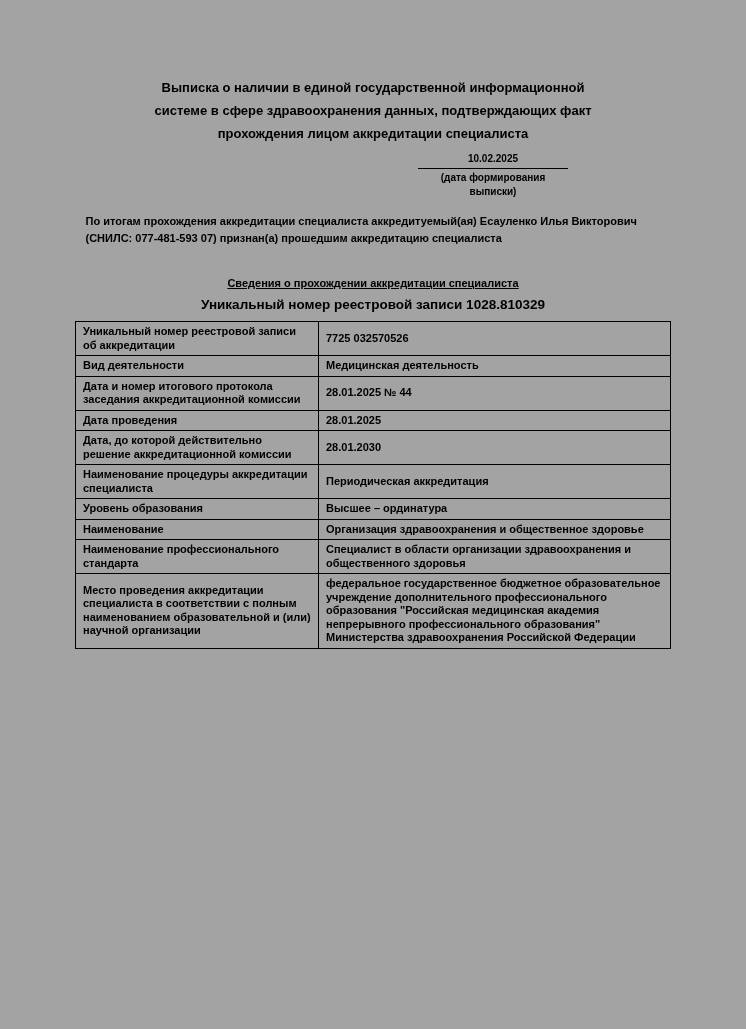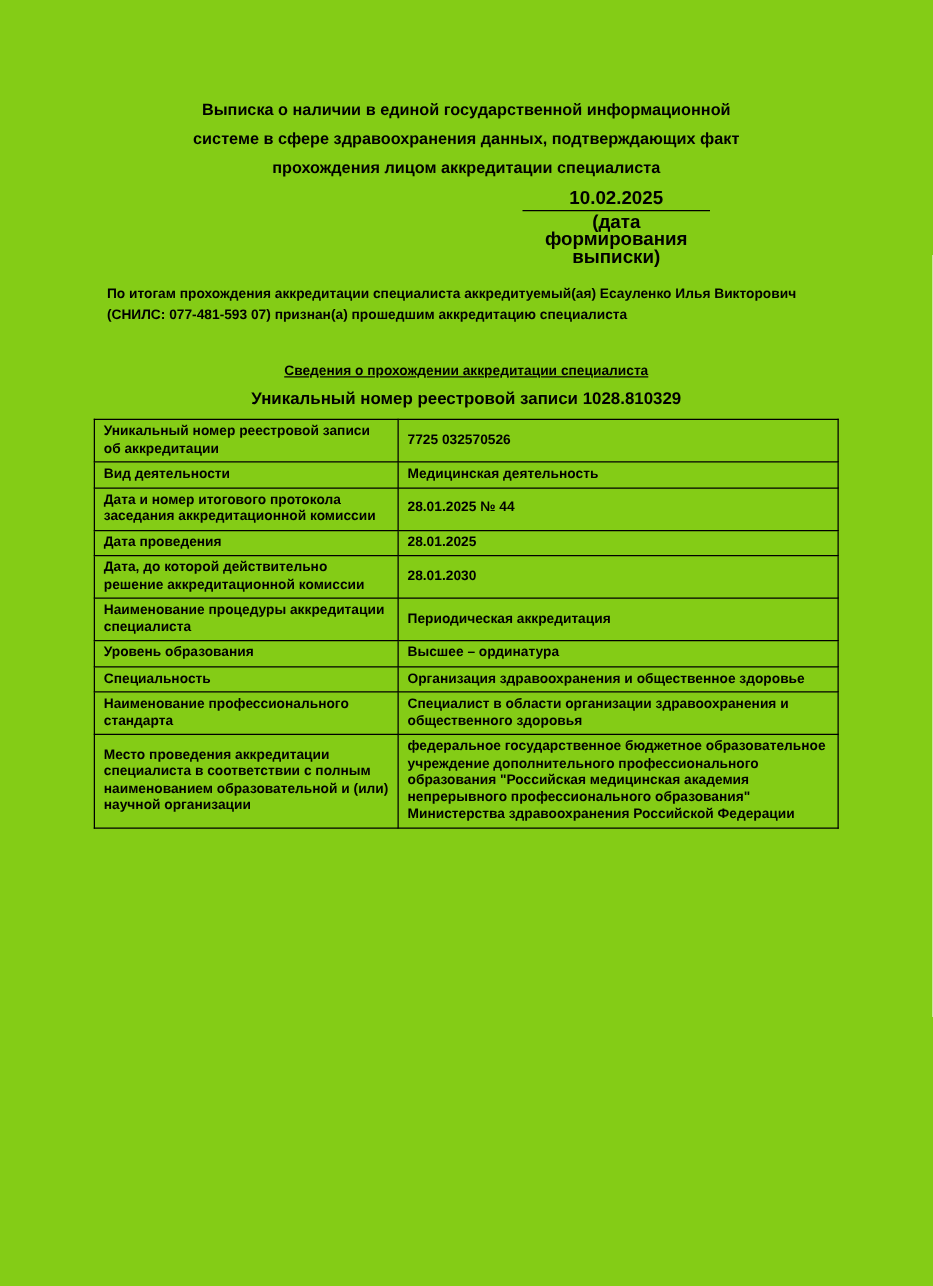--- a/index.html
+++ b/index.html
@@ -4,37 +4,37 @@
 <style>
   html, body {
     margin: 0;
     padding: 0;
     background: #ffffff;
   }
   .page {
     position: relative;
     width: 746px;
     height: 1029px;
-    background: #84cc16;
+    background: #a3a3a3;
     color: #000000;
     font-family: "Liberation Sans", sans-serif;
     font-weight: bold;
     overflow: hidden;
   }
   .doc-title {
     padding-top: 76px;
     text-align: center;
     font-size: 13px;
     line-height: 23px;
   }
   .date-block {
     margin: 7px 0 0 418px;
     width: 150px;
     text-align: center;
-    font-size: 15px;
+    font-size: 10px;
   }
   .date-value {
     display: block;
     padding-bottom: 2px;
     border-bottom: 1.5px solid #000000;
     line-height: 14px;
   }
   .date-caption {
     display: block;
     padding-top: 2px;
@@ -123,21 +123,21 @@
       </tr>
       <tr>
         <td class="label-cell">Наименование процедуры аккредитации специалиста</td>
         <td class="value-cell">Периодическая аккредитация</td>
       </tr>
       <tr>
         <td class="label-cell">Уровень образования</td>
         <td class="value-cell">Высшее – ординатура</td>
       </tr>
       <tr>
-        <td class="label-cell">Специальность</td>
+        <td class="label-cell">Наименование</td>
         <td class="value-cell">Организация здравоохранения и общественное здоровье</td>
       </tr>
       <tr>
         <td class="label-cell">Наименование профессионального стандарта</td>
         <td class="value-cell">Специалист в области организации здравоохранения и общественного здоровья</td>
       </tr>
       <tr>
         <td class="label-cell">Место проведения аккредитации специалиста в соответствии с полным наименованием образовательной и (или) научной организации</td>
         <td class="value-cell">федеральное государственное бюджетное образовательное учреждение дополнительного профессионального образования "Российская медицинская академия непрерывного профессионального образования" Министерства здравоохранения Российской Федерации</td>
       </tr>

